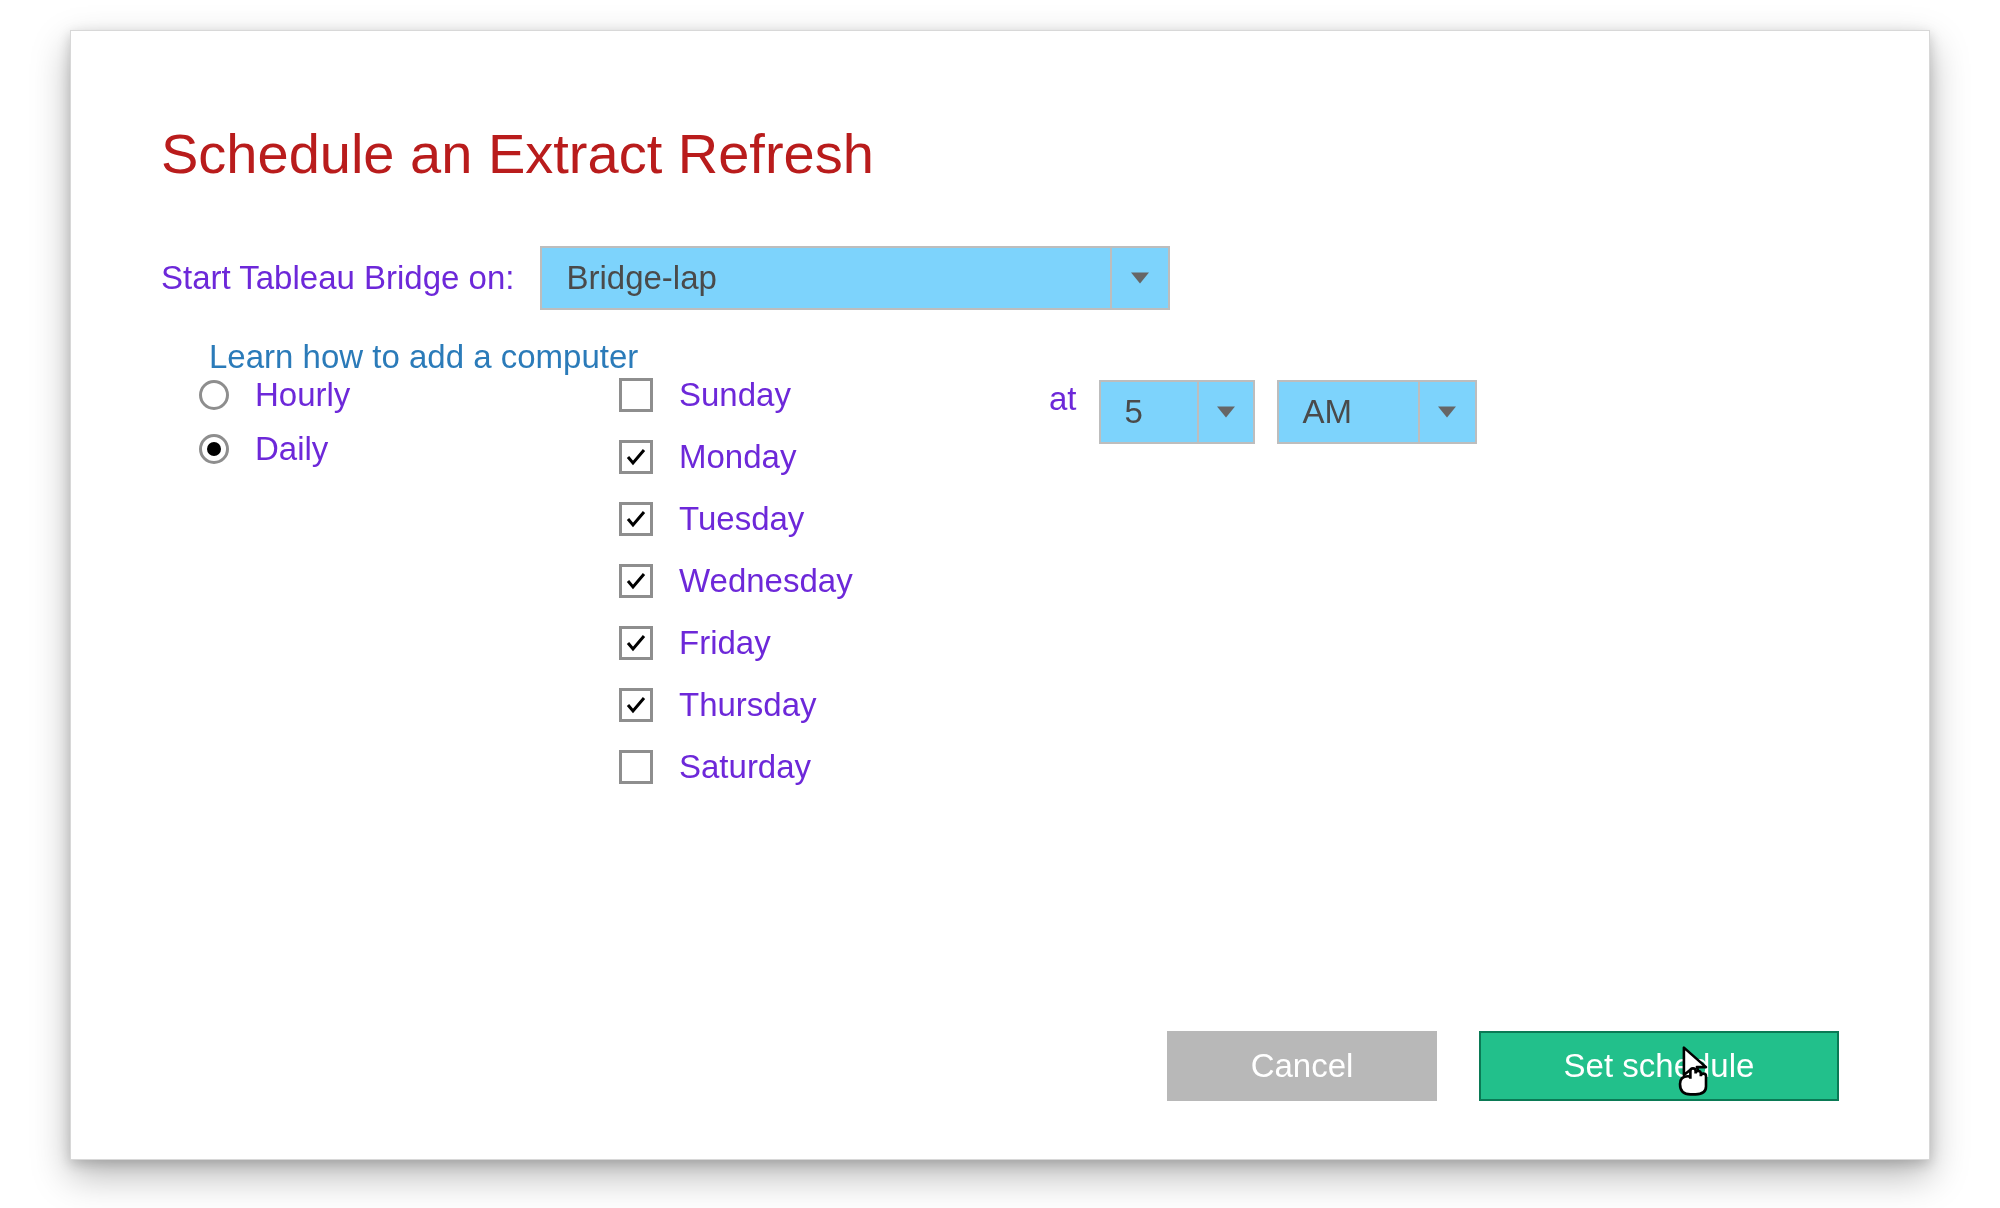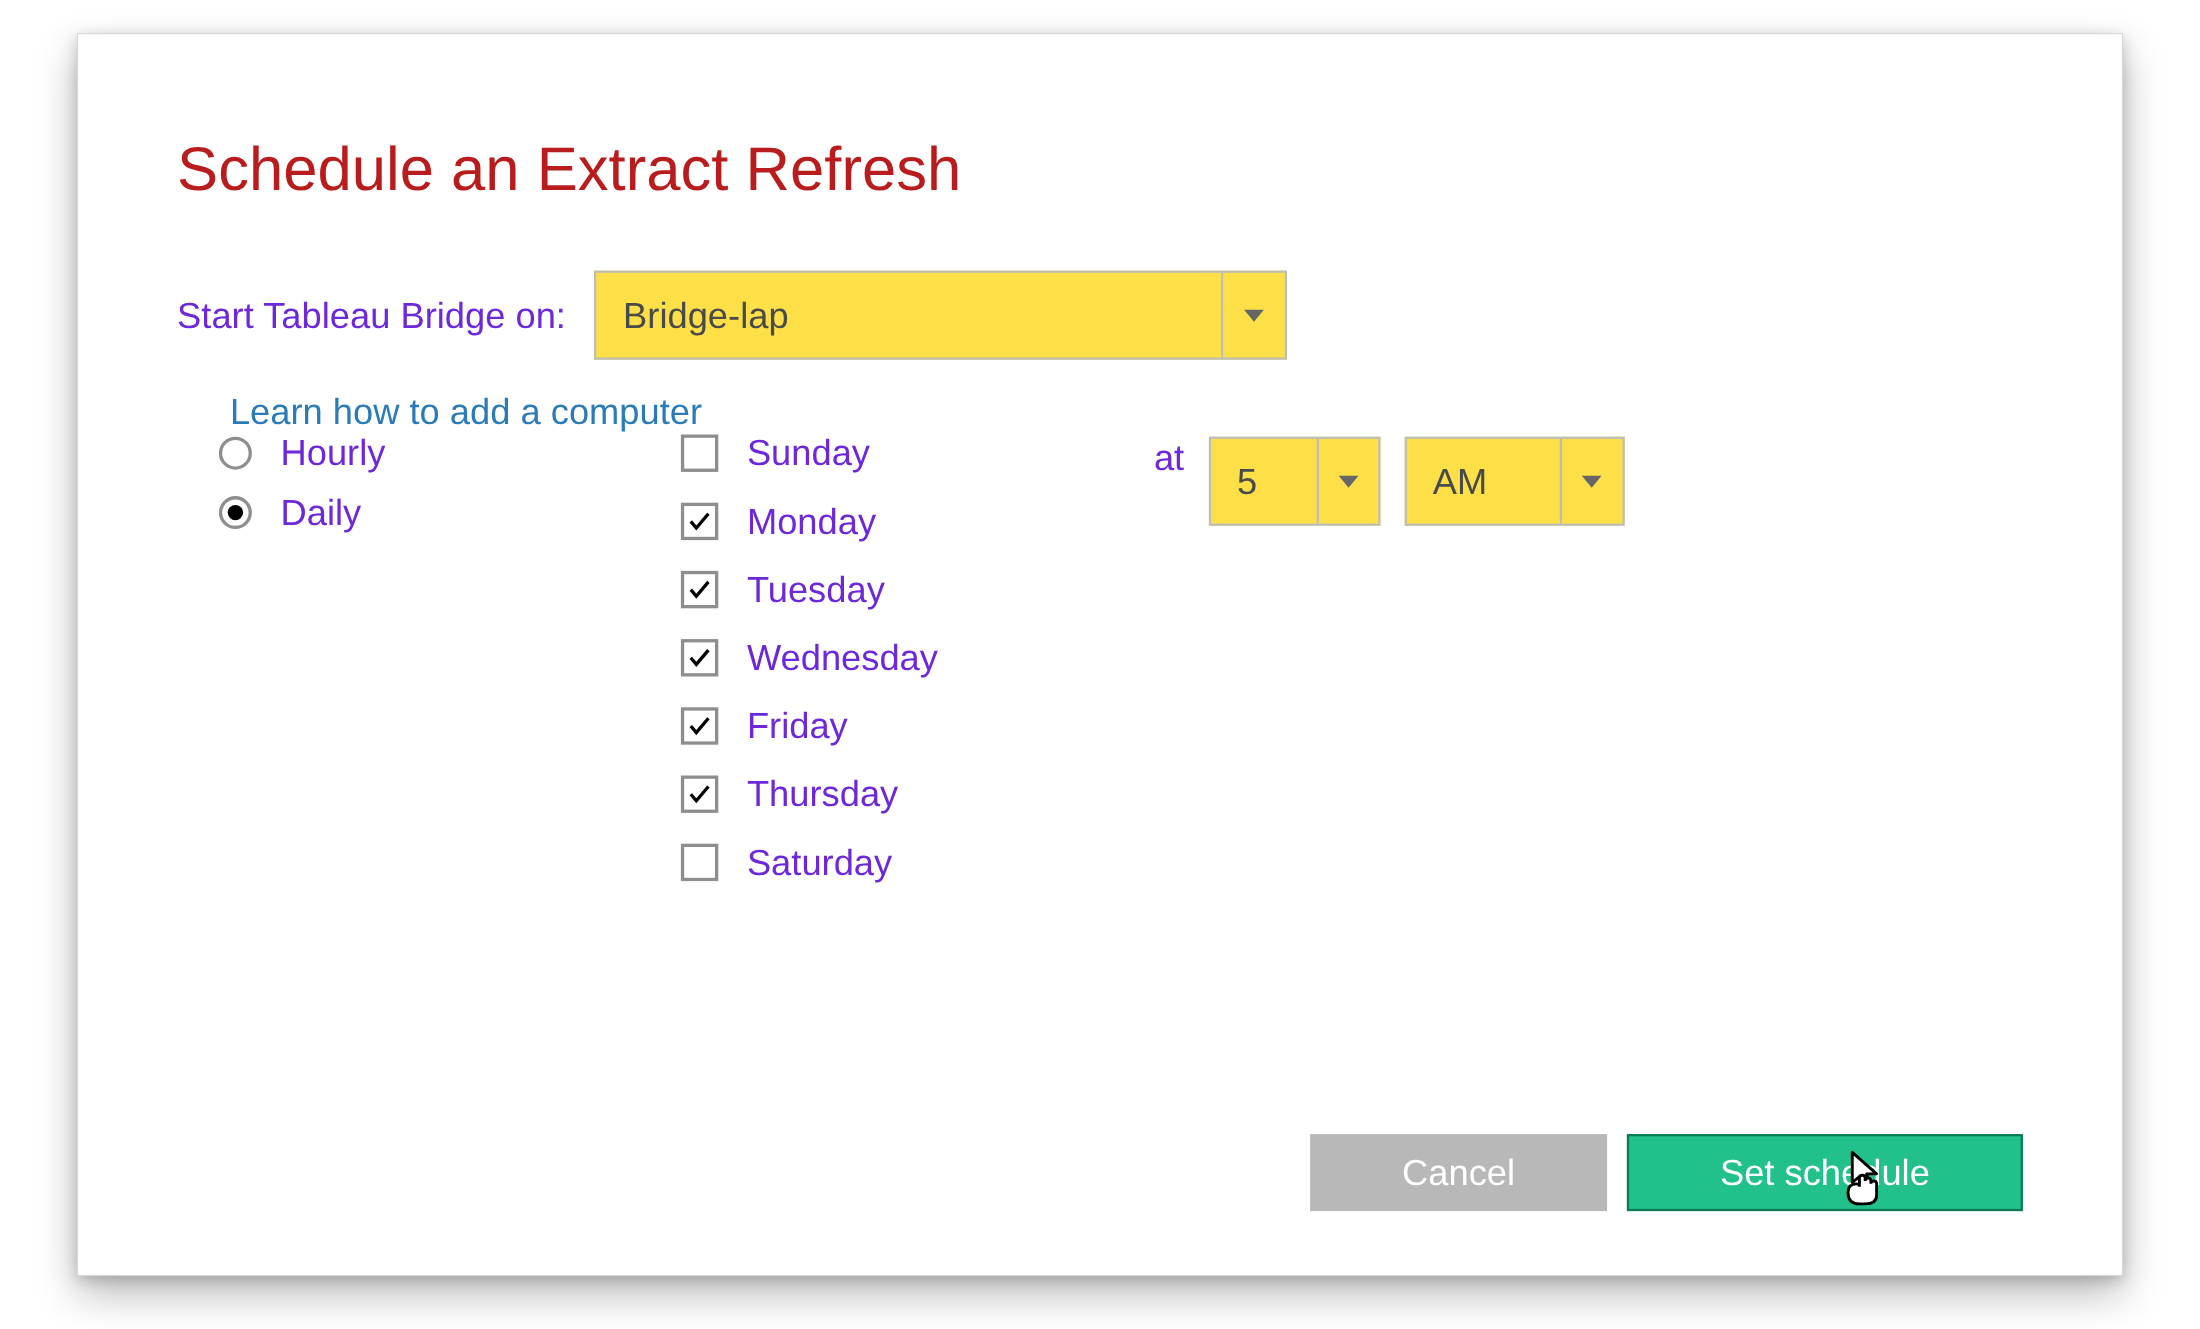--- a/index.html
+++ b/index.html
@@ -29,23 +29,23 @@
     align-items: center;
     margin-bottom: 28px;
   }
   .label {
     font-size: 33px;
     color: #6d28d9;
     font-weight: 400;
   }
   .dropdown {
     display: inline-flex;
-    height: 81px;
+    height: 64px;
     border: 2px solid #bdbdbd;
-    background: #fde047;
+    background: #7dd3fc;
     align-items: stretch;
   }
   .dropdown .dd-value {
     display: flex;
     align-items: center;
     padding: 0 24px;
     font-size: 33px;
     color: #4a4a4a;
   }
   .dropdown .dd-arrow {
@@ -126,21 +126,21 @@
   }
   .dd-hour { width: 156px; }
   .dd-hour .dd-value { width: 98px; }
   .dd-ampm { width: 200px; }
   .dd-ampm .dd-value { width: 142px; }
   .footer {
     position: absolute;
     right: 90px;
     bottom: 58px;
     display: flex;
-    gap: 18px;
+    gap: 42px;
   }
   .btn {
     height: 70px;
     min-width: 270px;
     border: none;
     font-size: 33px;
     color: #fff;
     display: flex;
     align-items: center;
     justify-content: center;

